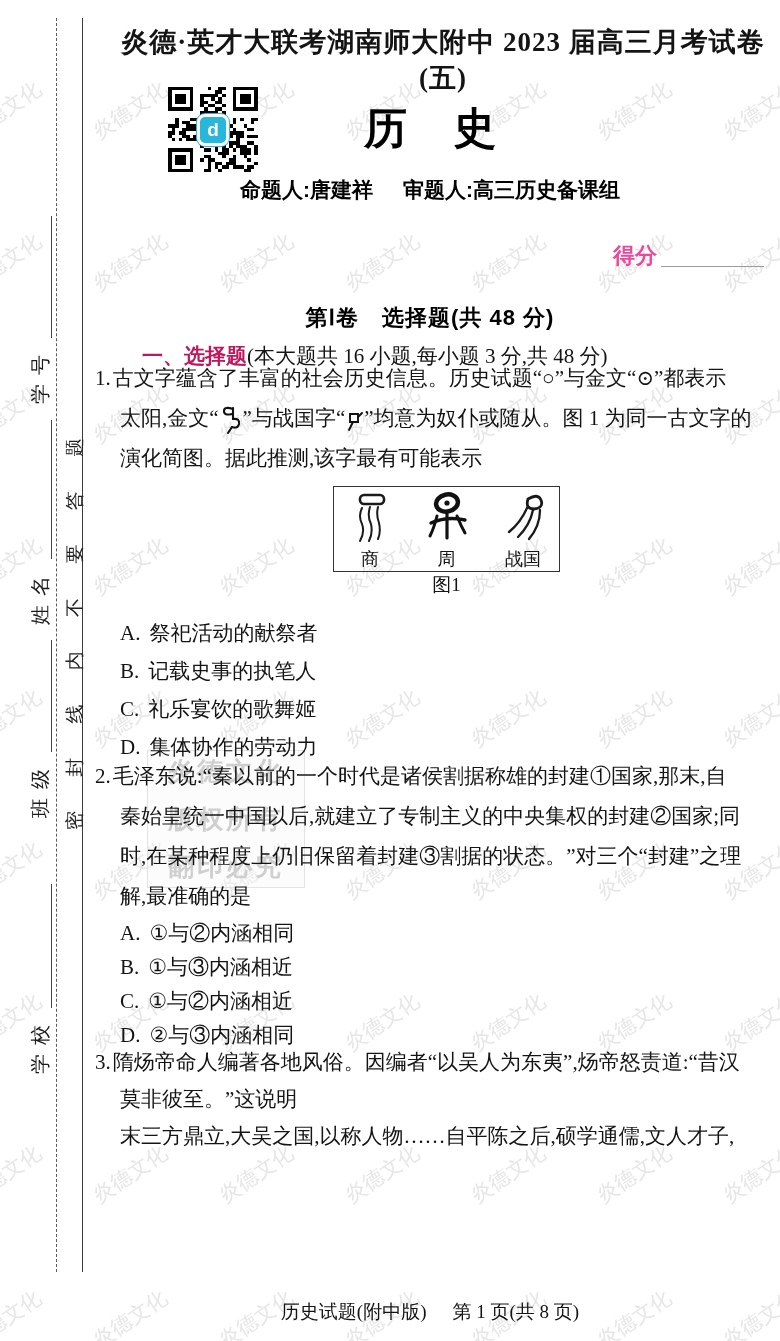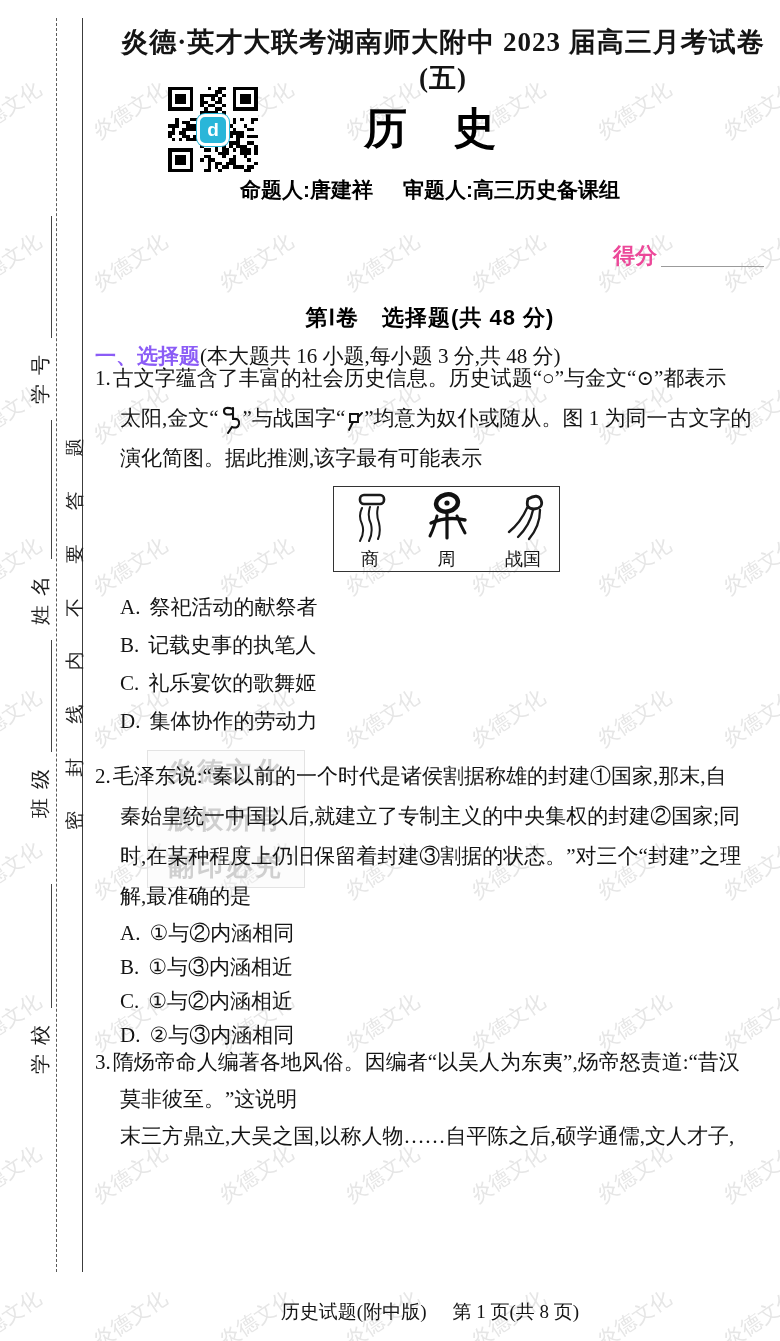--- a/index.html
+++ b/index.html
@@ -40,21 +40,21 @@
   .setters{position:absolute;top:176px;left:95px;width:670px;display:flex;justify-content:center;gap:30px;
            font-size:21px;font-weight:bold;font-family:"Liberation Sans",sans-serif;color:#000;}
   .metaline{position:absolute;top:208px;left:95px;width:670px;display:flex;justify-content:center;gap:48px;
             font-size:20px;}
   .score-label{position:absolute;top:241px;left:613px;font-size:22px;font-weight:bold;
                font-family:"Liberation Sans",sans-serif;color:#ec4899;}
   .score-blank{position:absolute;top:266px;left:661px;width:103px;height:0;border-bottom:1.7px solid #9b9b9b;}
   .part-title{position:absolute;top:303px;left:95px;width:670px;text-align:center;
               font-size:22px;font-weight:bold;font-family:"Liberation Sans",sans-serif;color:#000;letter-spacing:1px;}
   .instruction{position:absolute;top:341px;left:95px;width:672px;font-size:21px;line-height:30px;}
-  .instruction b{font-family:Liberation Sans, sans-serif;color:#8b5cf6;}
+  .instruction b{font-family:Liberation Sans, sans-serif;color:#be185d;margin-left:47px;}
   
   .q{position:absolute;left:95px;width:672px;font-size:21px;line-height:40px;}
   .q .cont{padding-left:25px;}
   .q .qnum{margin-right:2px;}
   .glyph{vertical-align:middle;margin:0 1px;}
   .figwrap{margin-left:238px;width:227px;}
   .figbox{width:227px;height:86px;border:1.5px solid #333;box-sizing:border-box;margin-top:8px;
           display:flex;justify-content:space-between;padding:5px 14px 2px;}
   .figcell{display:flex;flex-direction:column;align-items:center;justify-content:space-between;}
   .figcell .fl{font-size:18px;line-height:20px;}
@@ -424,20 +424,21 @@
               <g fill="none" stroke="#1a1a1a" stroke-linecap="round">
                 <path d="M27 7 Q37 1 40 8 Q43 16 33 17 Q24 17 27 7 Z" stroke-width="2.8"></path>
                 <path d="M26 16 Q20 30 8 40" stroke-width="2.3"></path>
                 <path d="M32 18 Q29 33 17 45" stroke-width="2.3"></path>
                 <path d="M39 18 Q39 34 28 47" stroke-width="2.3"></path>
               </g>
               </svg>
             <span class="fl">战国</span>
           </div>
         </div>
+        <div class="figcap">图1</div>
       </div>
 
       <div class="opts-38" style="margin-top:16px;">
         <div class="opt"><span class="ol">A.</span><span>祭祀活动的献祭者</span></div>
         <div class="opt"><span class="ol">B.</span><span>记载史事的执笔人</span></div>
         <div class="opt"><span class="ol">C.</span><span>礼乐宴饮的歌舞姬</span></div>
         <div class="opt"><span class="ol">D.</span><span>集体协作的劳动力</span></div>
       </div>
     </div>
 

